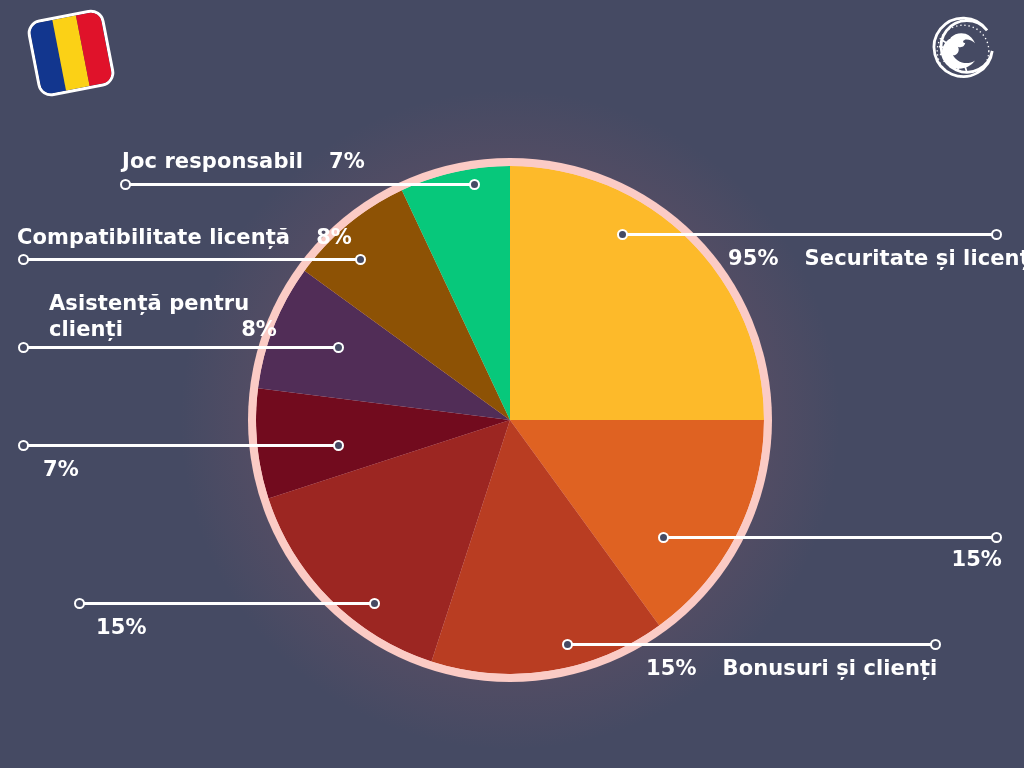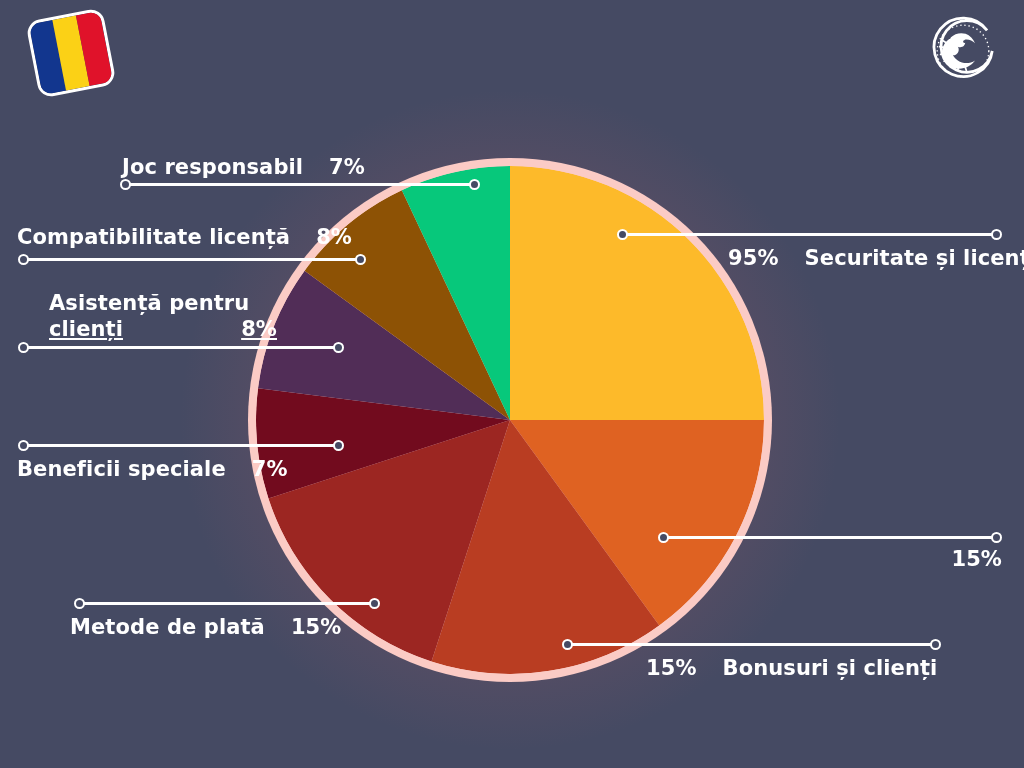--- a/index.html
+++ b/index.html
@@ -191,59 +191,57 @@
       <span class="pct">15%</span>
       <span class="gap-l">Bonusuri și clienți</span>
     </div>
   </div>
 
   <div class="leader" style="left:79px; top:602px; width:295px;"></div>
   <div class="dot" style="left:74px; top:598px;"></div>
   <div class="dot" style="left:369px; top:598px;"></div>
   <div class="lbl" style="left:70px; top:614px;">
     <div class="row">
-      <span>Metode de plată</span>
       <span class="pct gap-l">15%</span>
     </div>
   </div>
 
   <div class="leader" style="left:23px; top:444px; width:315px;"></div>
   <div class="dot" style="left:18px; top:440px;"></div>
   <div class="dot" style="left:333px; top:440px;"></div>
   <div class="lbl" style="left:17px; top:456px;">
     <div class="row">
-      <span>Beneficii speciale</span>
       <span class="pct gap-l">7%</span>
     </div>
   </div>
 
   <div class="leader" style="left:23px; top:346px; width:315px;"></div>
   <div class="dot" style="left:18px; top:342px;"></div>
   <div class="dot" style="left:333px; top:342px;"></div>
   <div class="lbl two-line ta-left" style="left:17px; top:290px; width:228px;">
     <div>Asistență pentru</div>
-    <div class="row" style="justify-content:space-between;text-decoration:underline;">
+    <div class="row" style="justify-content:space-between;">
       <span>clienți</span>
       <span class="pct">8%</span>
     </div>
   </div>
 
   <div class="leader" style="left:23px; top:258px; width:337px;"></div>
   <div class="dot" style="left:18px; top:254px;"></div>
   <div class="dot" style="left:355px; top:254px;"></div>
   <div class="lbl" style="left:17px; top:224px;">
     <div class="row">
       <span>Compatibilitate licență</span>
       <span class="pct gap-l">8%</span>
     </div>
   </div>
 
   <div class="leader" style="left:125px; top:183px; width:349px;"></div>
   <div class="dot" style="left:120px; top:179px;"></div>
   <div class="dot" style="left:469px; top:179px;"></div>
-  <div class="lbl" style="left:122px; top:148px;margin-top:6px;">
+  <div class="lbl" style="left:122px; top:148px;">
     <div class="row">
       <span>Joc responsabil</span>
       <span class="pct gap-l">7%</span>
     </div>
   </div>
 
 </div>
 
 </body></html>

